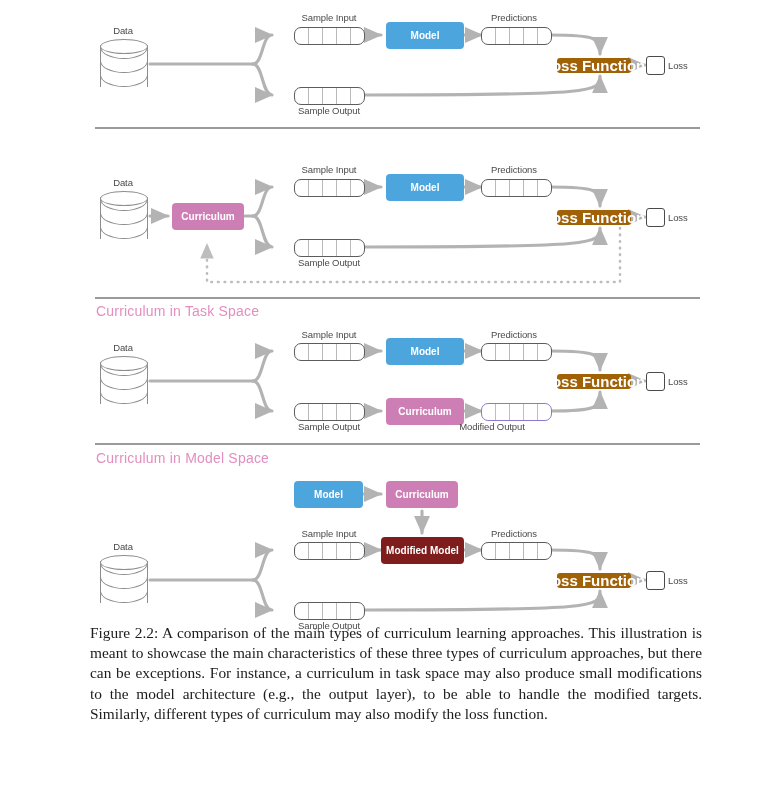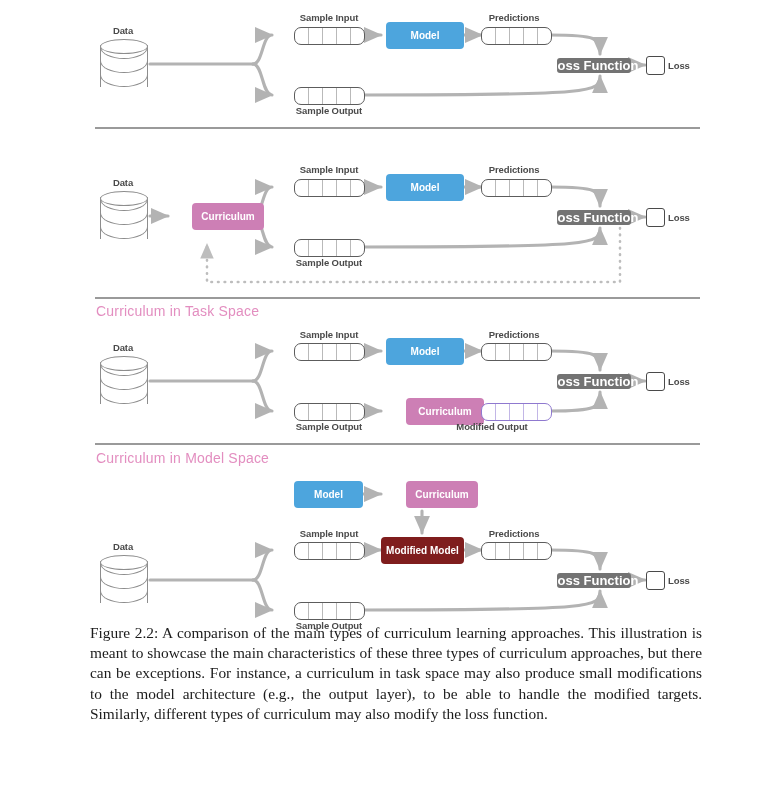--- a/index.html
+++ b/index.html
@@ -12,21 +12,21 @@
 
   .sect-title{
     position:absolute;left:96px;
     font-family:"Liberation Sans",sans-serif;
     font-size:14px;font-weight:400;letter-spacing:.2px;
     color:#e38ec0;white-space:nowrap;
   }
 
   
   .lbl{
-    position:absolute;font-size:9.5px;font-weight:700;color:#4a4a4a;
+    position:absolute;font-size:9.5px;font-weight:400;color:#4a4a4a;
     white-space:nowrap;font-family:"Liberation Sans",sans-serif;
     letter-spacing:-0.1px;
   }
   .lbl.center{transform:translateX(-50%);}
 
   .cyl{position:absolute;width:50px;height:56px;}
   .cyl .top{position:absolute;left:0;top:0;width:46px;height:13px;border:1.6px solid #8d8d8d;border-radius:50%;background:#fff;}
   .cyl .body{position:absolute;left:0;top:6px;width:46px;height:42px;border-left:1.6px solid #8d8d8d;border-right:1.6px solid #8d8d8d;background:#fff;}
   .cyl .ln{position:absolute;left:0;width:46px;height:11px;border:1.6px solid #8d8d8d;border-top:none;border-radius:0 0 50% 50%/0 0 100% 100%;}
   .cyl .ln.a{top:8px;}
@@ -35,25 +35,25 @@
 
   .vec{position:absolute;height:16px;border:1.7px solid #5c5c5c;border-radius:7px;background:#fff;display:flex;overflow:hidden;}
   .vec i{flex:1;border-right:1px solid #b9b9b9;}
   .vec i:last-child{border-right:none;}
   .vec.mod{border-color:#8f79cf;}
   .vec.mod i{border-right-color:#c2b6e6;}
 
   .box{position:absolute;border-radius:4px;display:flex;align-items:center;justify-content:center;
        color:#fff;font-size:10px;font-weight:700;font-family:"Liberation Sans",sans-serif;white-space:nowrap;}
   .box.model{background:#4da5dd;}
-  .box.curr{background:#cd7fb5;margin-left:20px;}
+  .box.curr{background:#cd7fb5;}
   .box.modmodel{background:#7f1d1d;}
 
-  .lossfn{position:absolute;background:#737373;color:#fff;border-radius:3px;
-          display:flex;align-items:center;justify-content:center;font-size:13px;font-weight:700;white-space:nowrap;}
+  .lossfn{position:absolute;background:#a16207;color:#fff;border-radius:3px;
+          display:flex;align-items:center;justify-content:center;font-size:15px;font-weight:700;white-space:nowrap;}
   .lossbox{position:absolute;width:17px;height:17px;border:1.7px solid #4a4a4a;border-radius:3px;background:#fff;}
 
   svg.wires{position:absolute;left:0;top:0;width:776px;height:645px;pointer-events:none;}
 
   
   .caption{
     position:absolute;left:90px;top:623px;width:612px;
     font-family:"Liberation Serif",serif;font-size:15.4px;line-height:20.2px;
     color:#1b1b1b;text-align:justify;text-justify:inter-word;
   }

